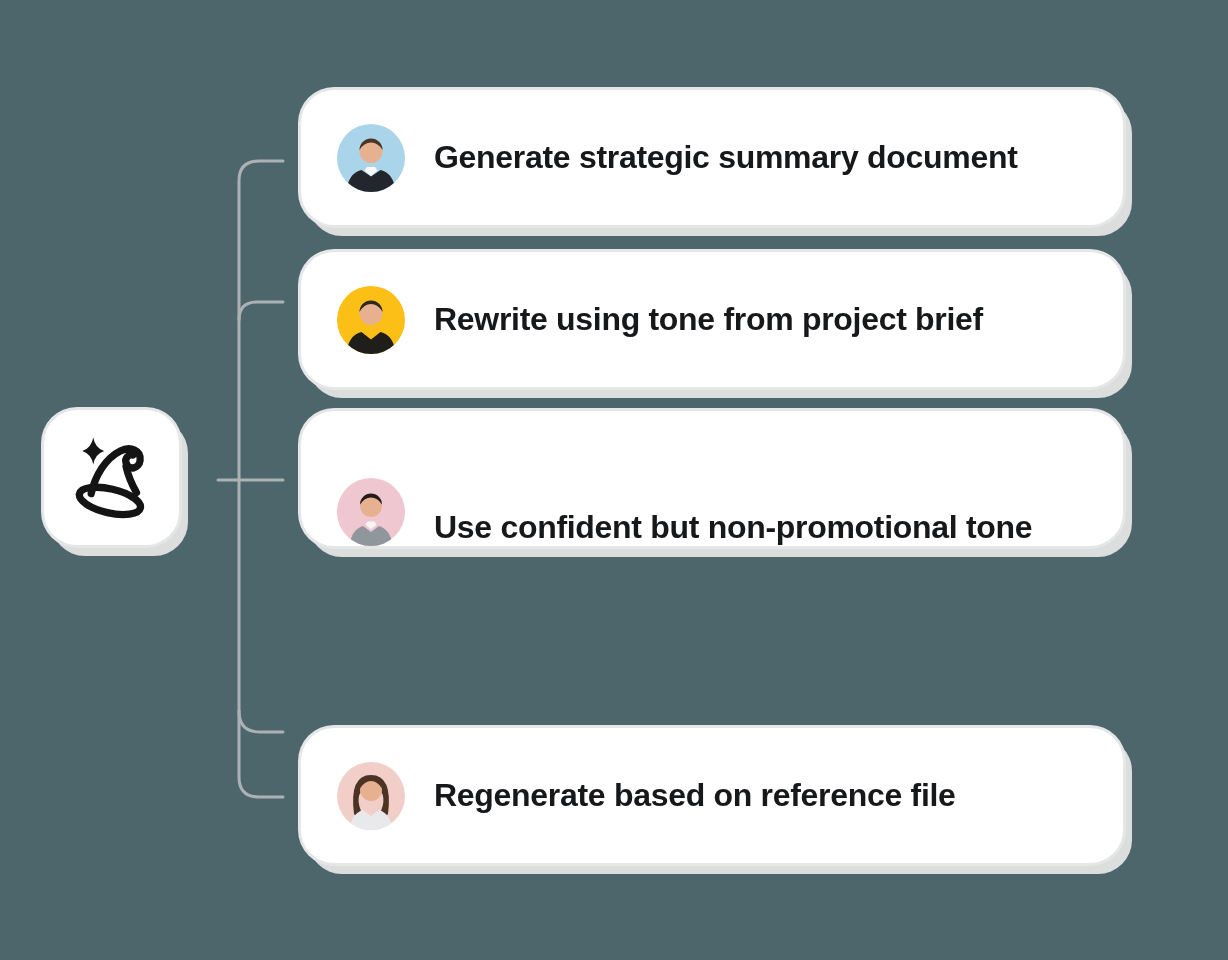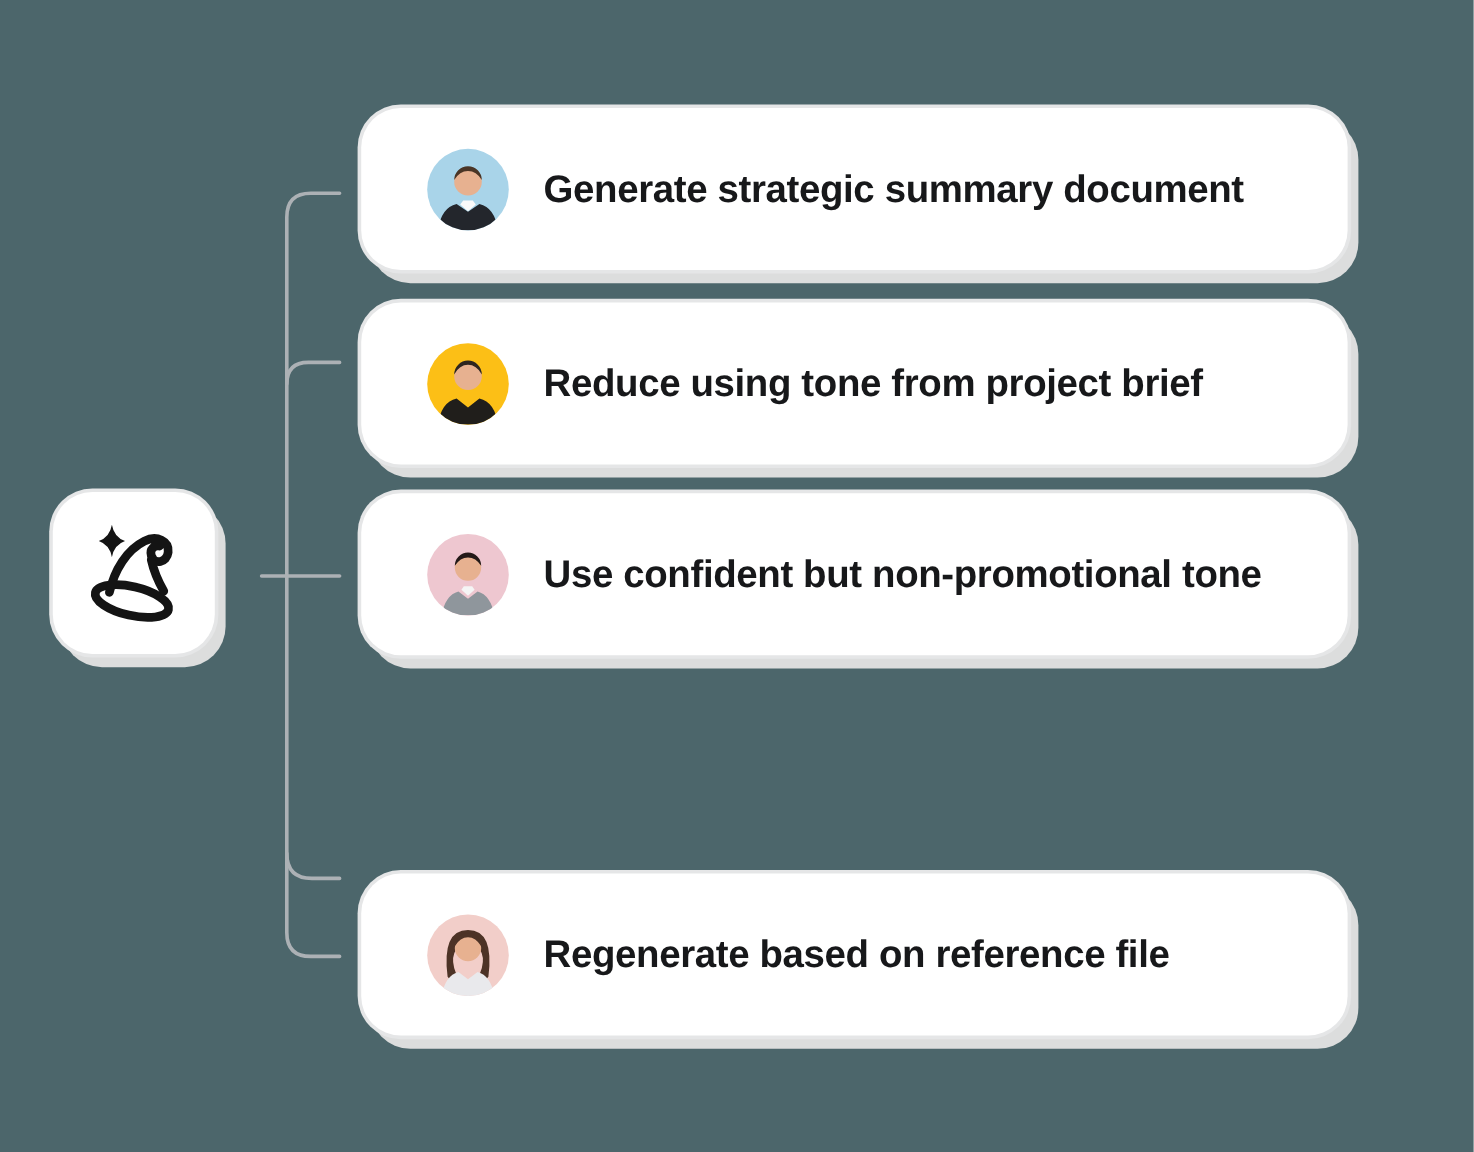--- a/index.html
+++ b/index.html
@@ -12,24 +12,24 @@
     box-shadow:0 0 0 3px #e5e6e7, 8px 10px 0 1px #dcdddd;
   }
 
   
   .root-node{left:44px;top:410px;width:135px;height:135px;
     display:flex;align-items:center;justify-content:center;}
   .root-node svg{width:100px;height:100px;}
 
   
   .prompt-card{left:301px;width:822px;height:135px;
-    display:flex;align-items:center;padding-left:55px;box-sizing:border-box;gap:29px;}
+    display:flex;align-items:center;padding-left:36px;box-sizing:border-box;gap:29px;}
   .card-1{top:90px;}
   .card-2{top:252px;}
-  .card-3{top:411px;}
+  .card-3{top:411px;align-items:flex-end;}
   .card-4{top:570px;}
   .card-5{top:728px;}
 
   .avatar{width:68px;height:68px;border-radius:50%;overflow:hidden;flex:0 0 auto;}
   .avatar svg{display:block;width:100%;height:100%;}
 
   .card-label{font-size:32px;font-weight:600;letter-spacing:-0.3px;color:#17181A;line-height:1.2;}
 
   
   .connectors{position:absolute;left:0;top:0;width:1228px;height:960px;pointer-events:none;}
@@ -80,21 +80,21 @@
   </div>
 
   <div class="node-card prompt-card card-2">
     <div class="avatar av2" style="background-color: rgb(252, 191, 22);">
       <svg viewBox="0 0 68 68">
         <circle class="skin" cx="34" cy="27.5" r="11.5"></circle>
         <path class="hair" d="M22.5 26 a11.5 11.5 0 0 1 23 0 q-4.5 -8 -11.5 -8 q-7 0 -11.5 8 Z"></path>
         <path class="torso" d="M9 68 q2.5 -19 15.5 -22 l9.5 7.5 l9.5 -7.5 q13 3 15.5 22 Z"></path>
       </svg>
     </div>
-    <div class="card-label">Reduce using tone from project brief</div>
+    <div class="card-label">Rewrite using tone from project brief</div>
   </div>
 
   <div class="node-card prompt-card card-3">
     <div class="avatar av3" style="background-color: rgb(238, 199, 208);">
       <svg viewBox="0 0 68 68">
         <circle class="skin" cx="34" cy="28" r="11"></circle>
         <path class="hair" d="M23 26.5 a11 11 0 0 1 22 0 q-4.5 -7 -11 -7 q-6.5 0 -11 7 Z"></path>
         <path class="torso" d="M12 68 q3 -17 14 -20 l8 6 l8 -6 q11 3 14 20 Z"></path>
         <path class="collar" d="M28.5 46.5 l5.5 5 l5.5 -5 l-2 -3 h-7 Z"></path>
       </svg>

